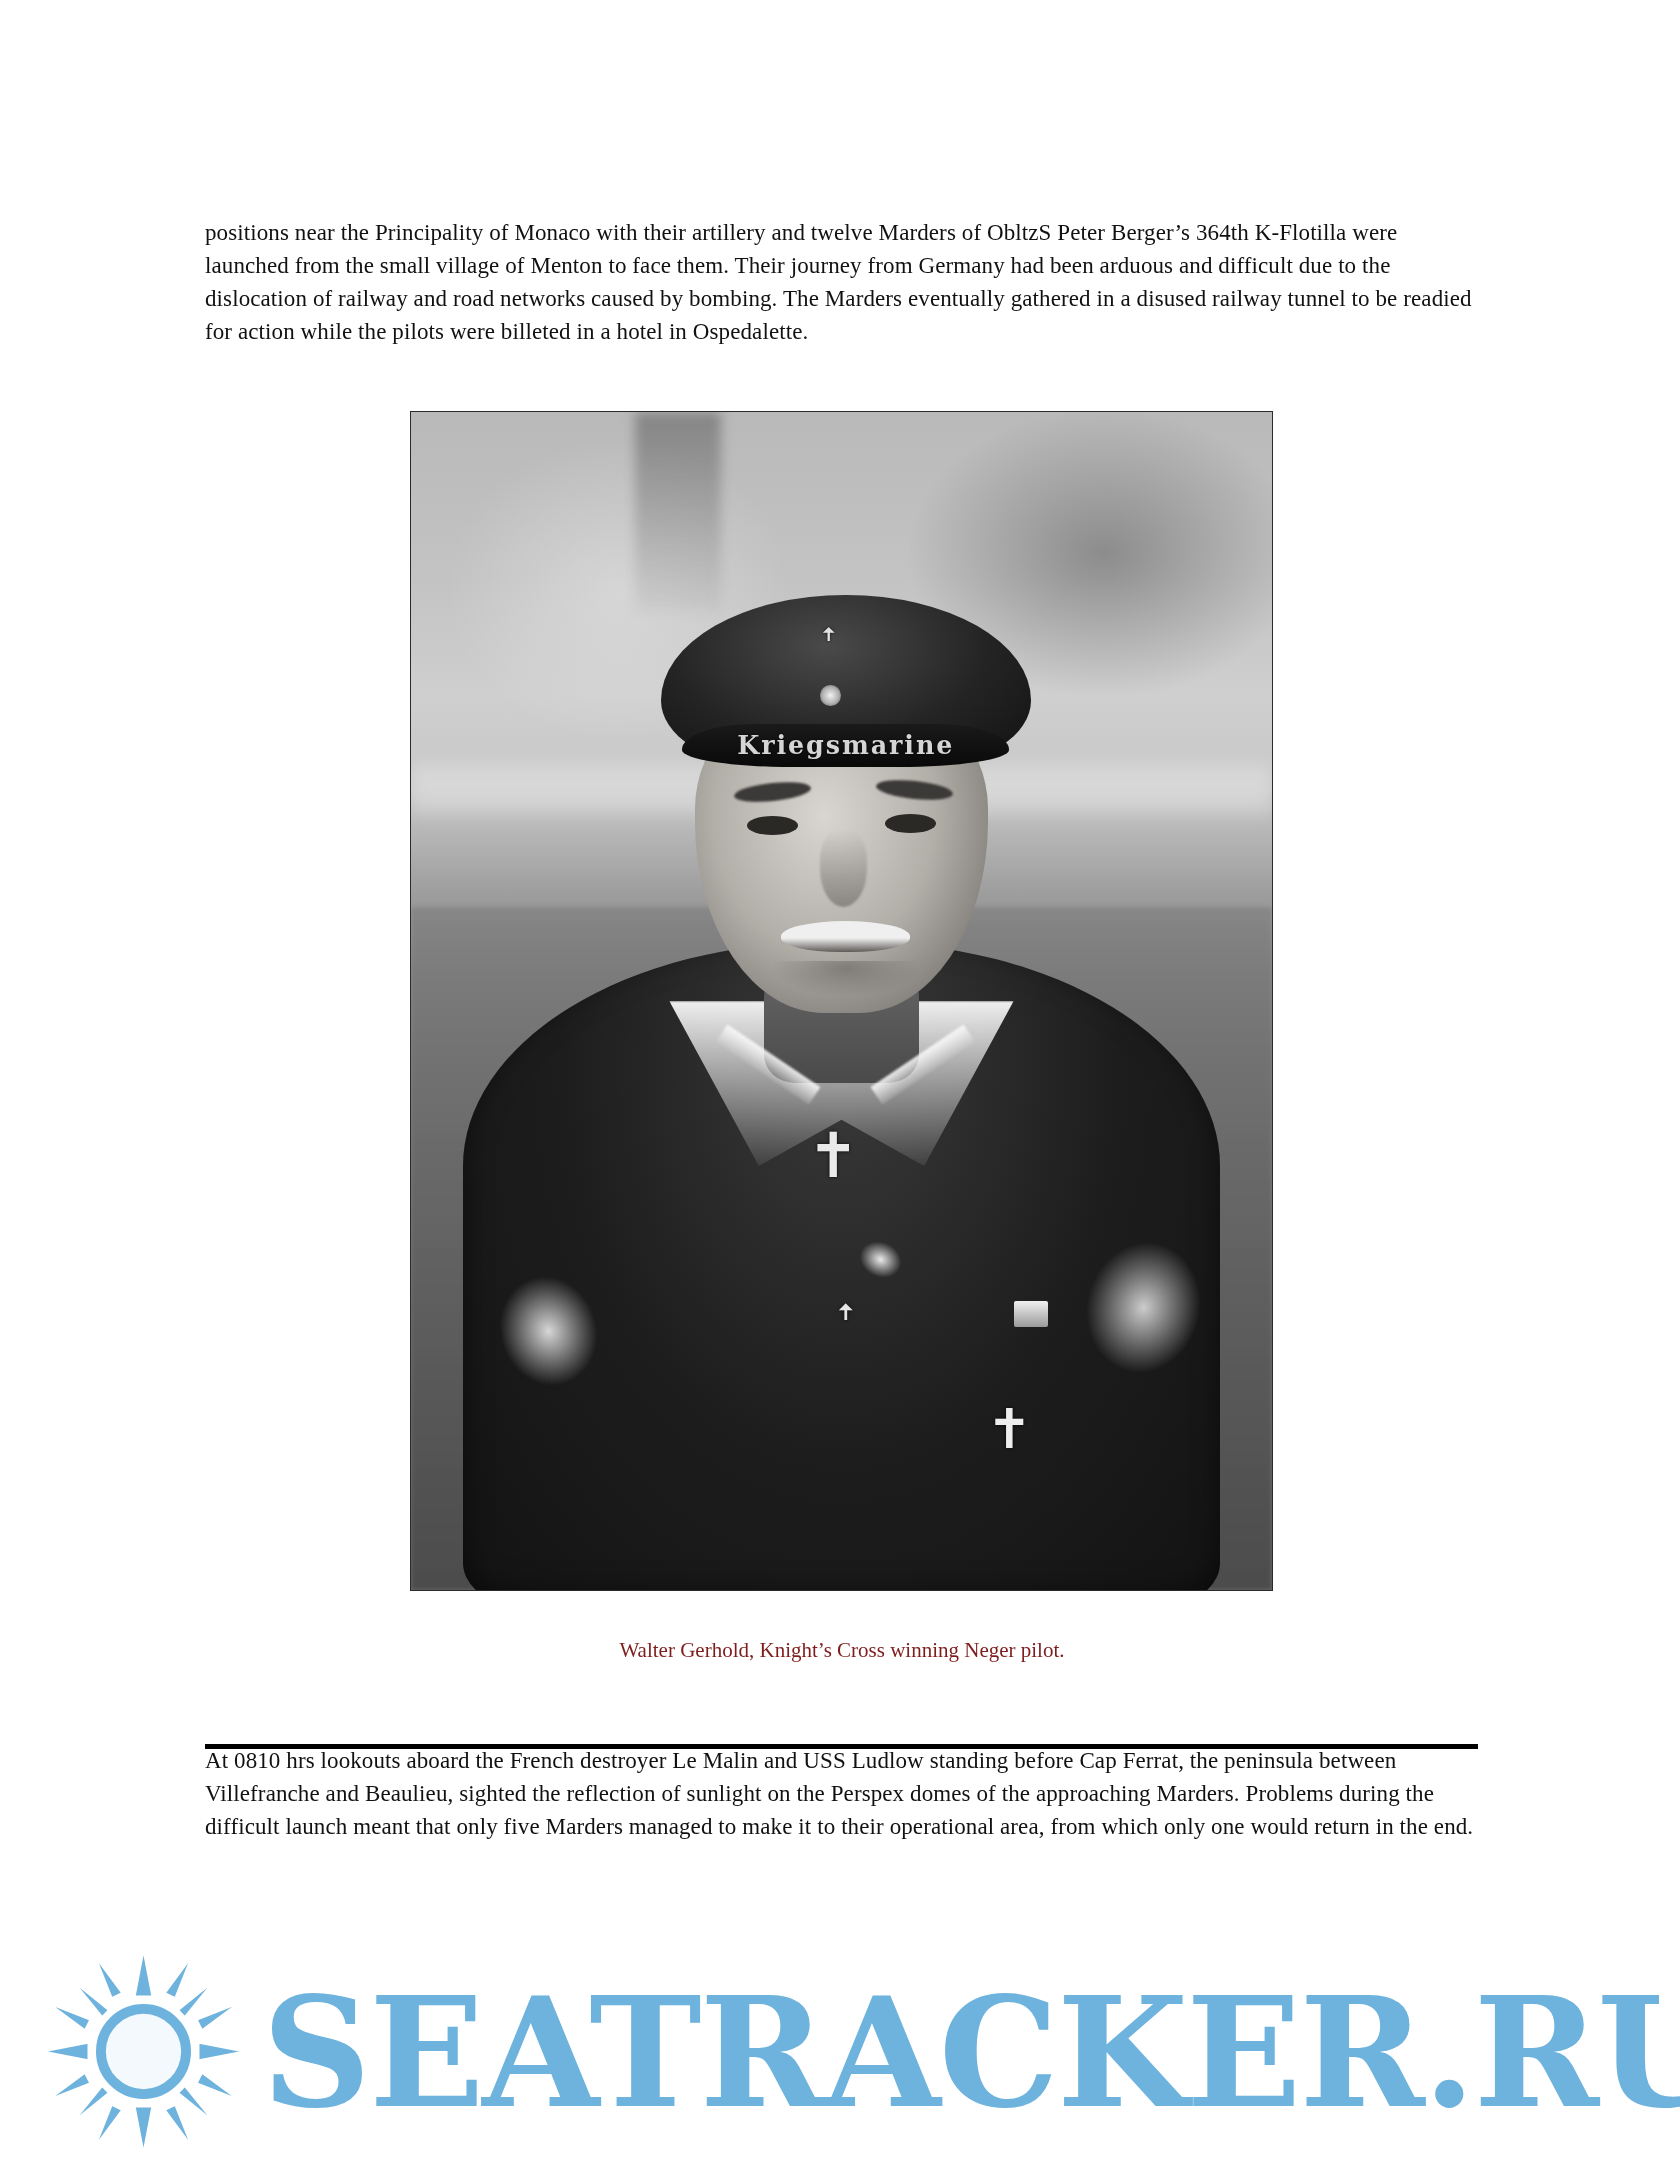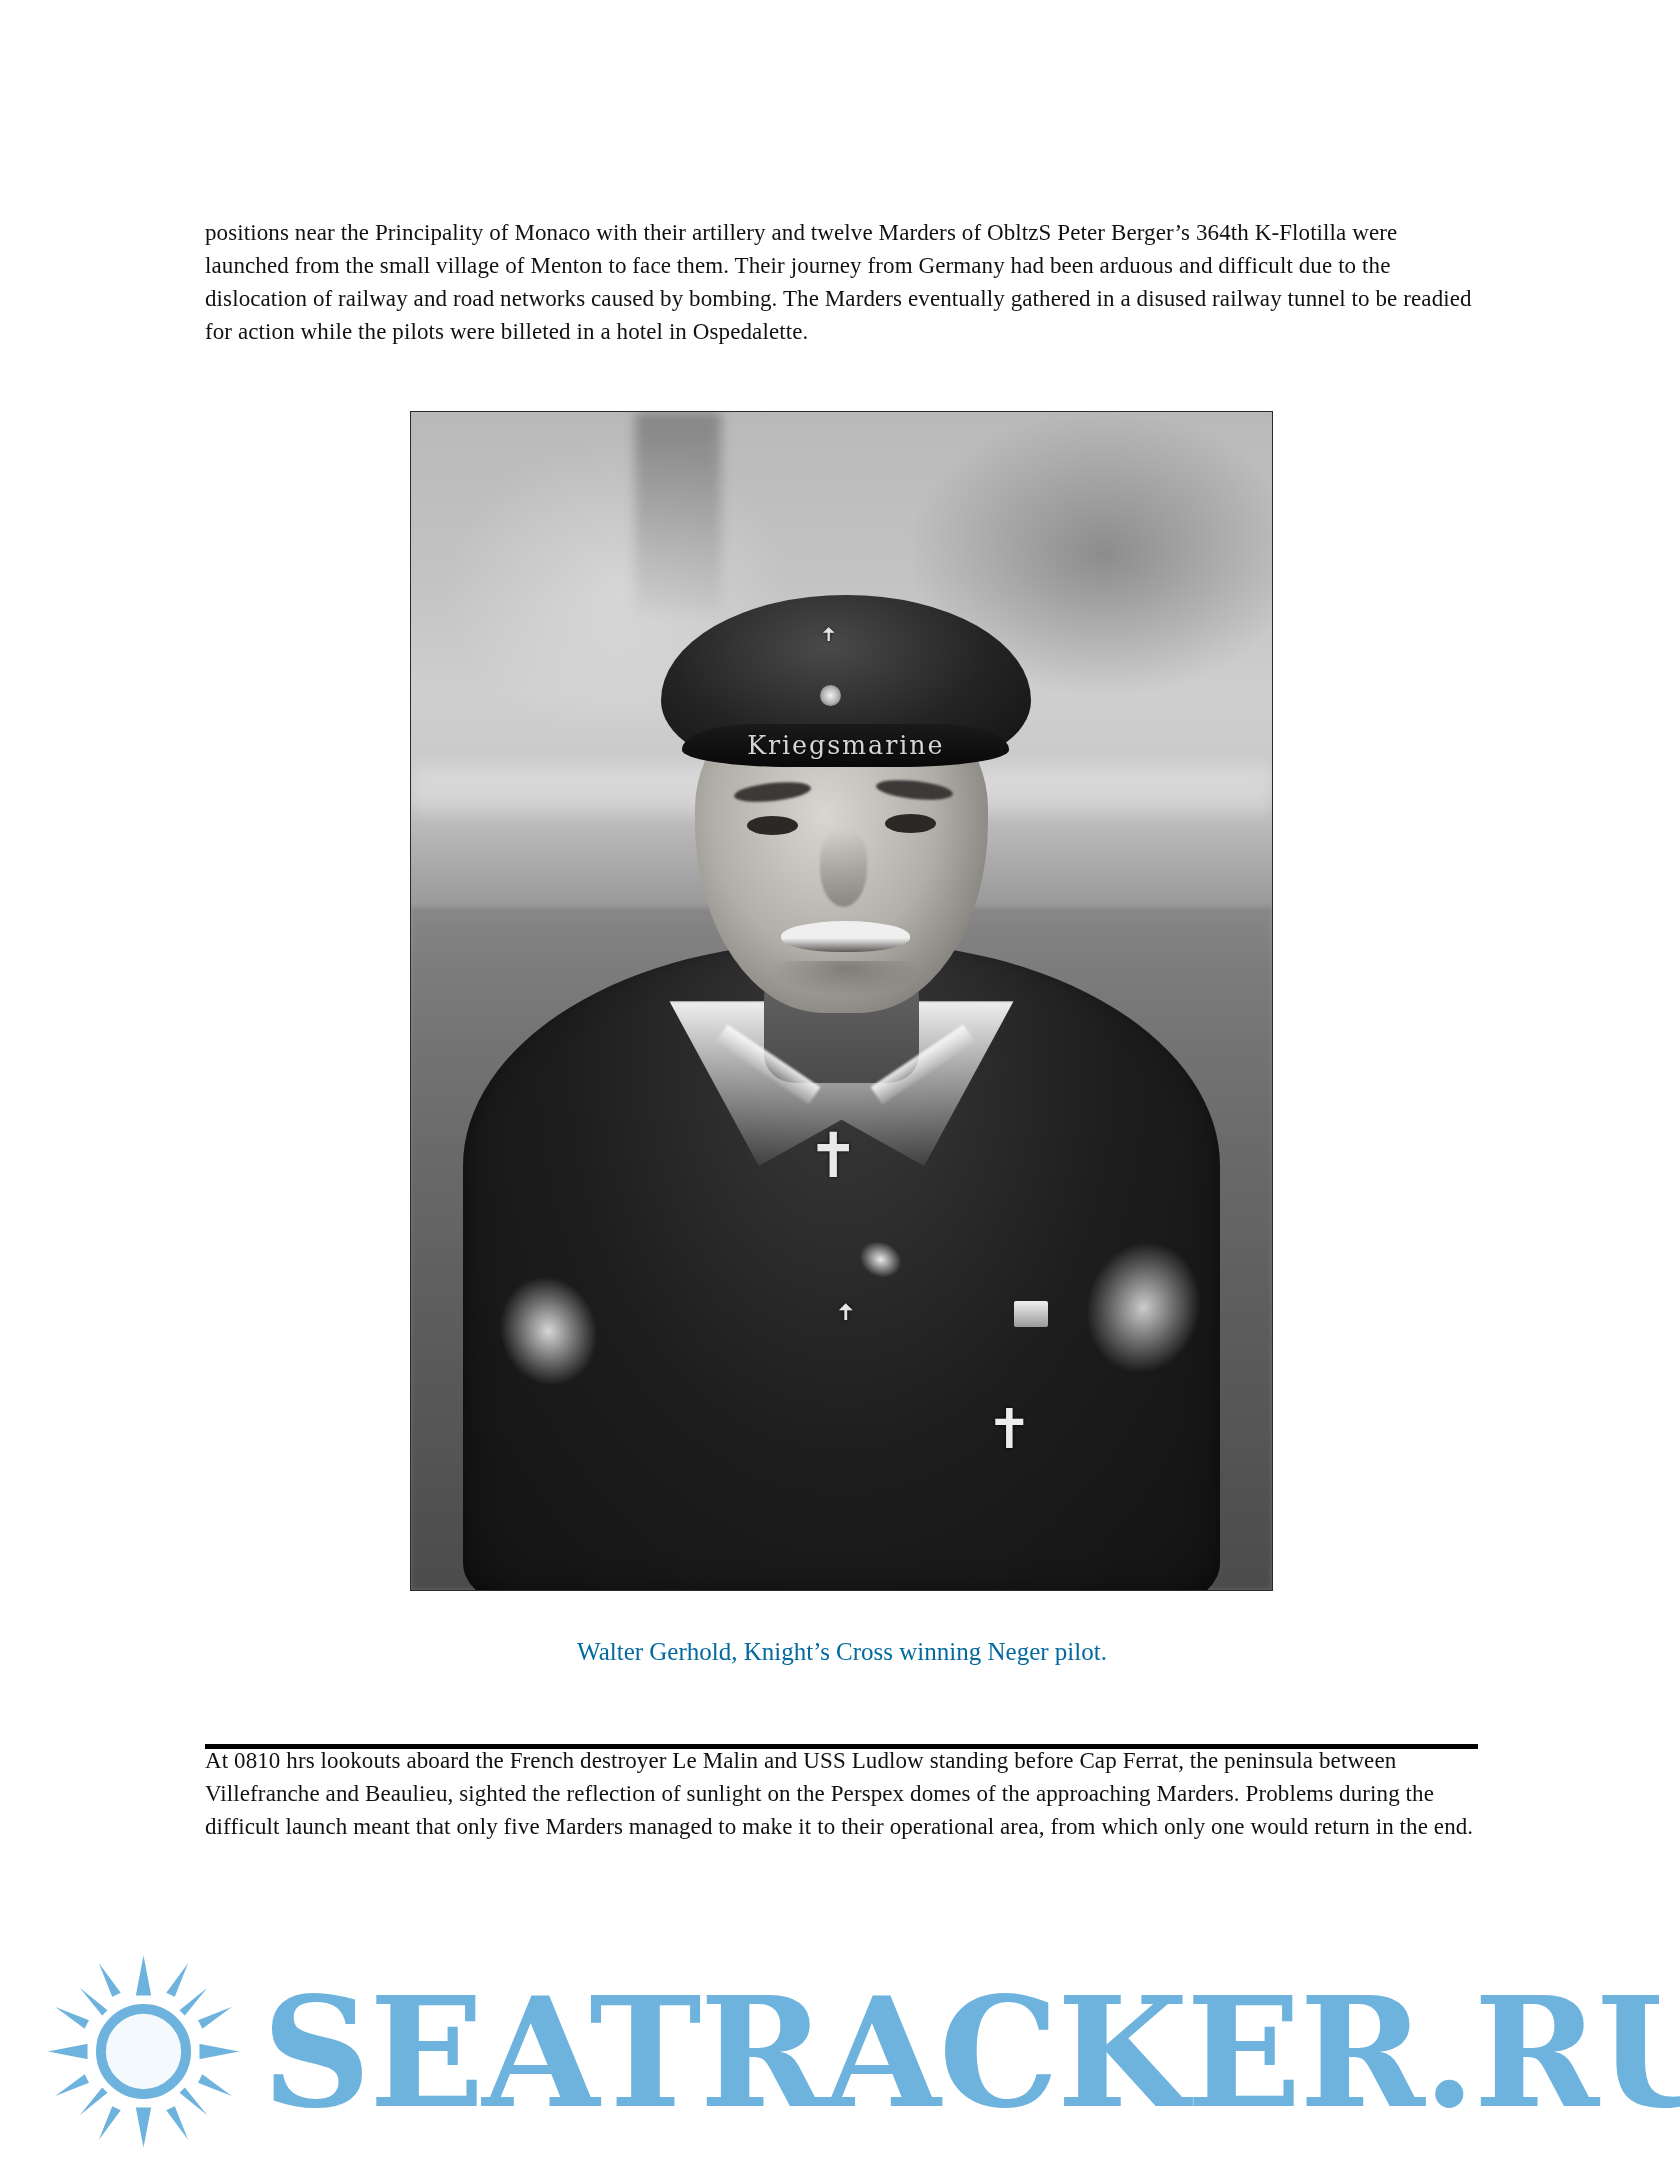--- a/index.html
+++ b/index.html
@@ -233,21 +233,21 @@
   }
   .ph-cap-text {
     position: absolute;
     left: 0; top: 0;
     width: 100%; height: 100%;
     display: flex;
     align-items: center;
     justify-content: center;
     color: #d5d5d5;
     font-family: "DejaVu Serif", serif;
-    font-weight: 400;
+    font-weight: 700;
     font-size: 25.4px;
     letter-spacing: 1.9px;
     text-shadow: 0 0 1.9px rgba(0,0,0,0.9);
   }
   .ph-cap-eagle {
     position: absolute;
     left: 44%;
     top: 18.5%;
     width: 9%;
     height: 3.4%;
@@ -335,22 +335,22 @@
   }
 
   
   .caption {
     position: absolute;
     left: 410px;
     top: 1638px;
     width: 864px;
     text-align: center;
     font-family: "Liberation Serif", serif;
-    font-size: 25px;
-    color: #0369a1;
+    font-size: 21px;
+    color: #7f1d1d;
   }
 
   
   .rule {
     position: absolute;
     left: 205px;
     top: 1744px;
     width: 1273px;
     height: 4.7px;
     background: #000000;

